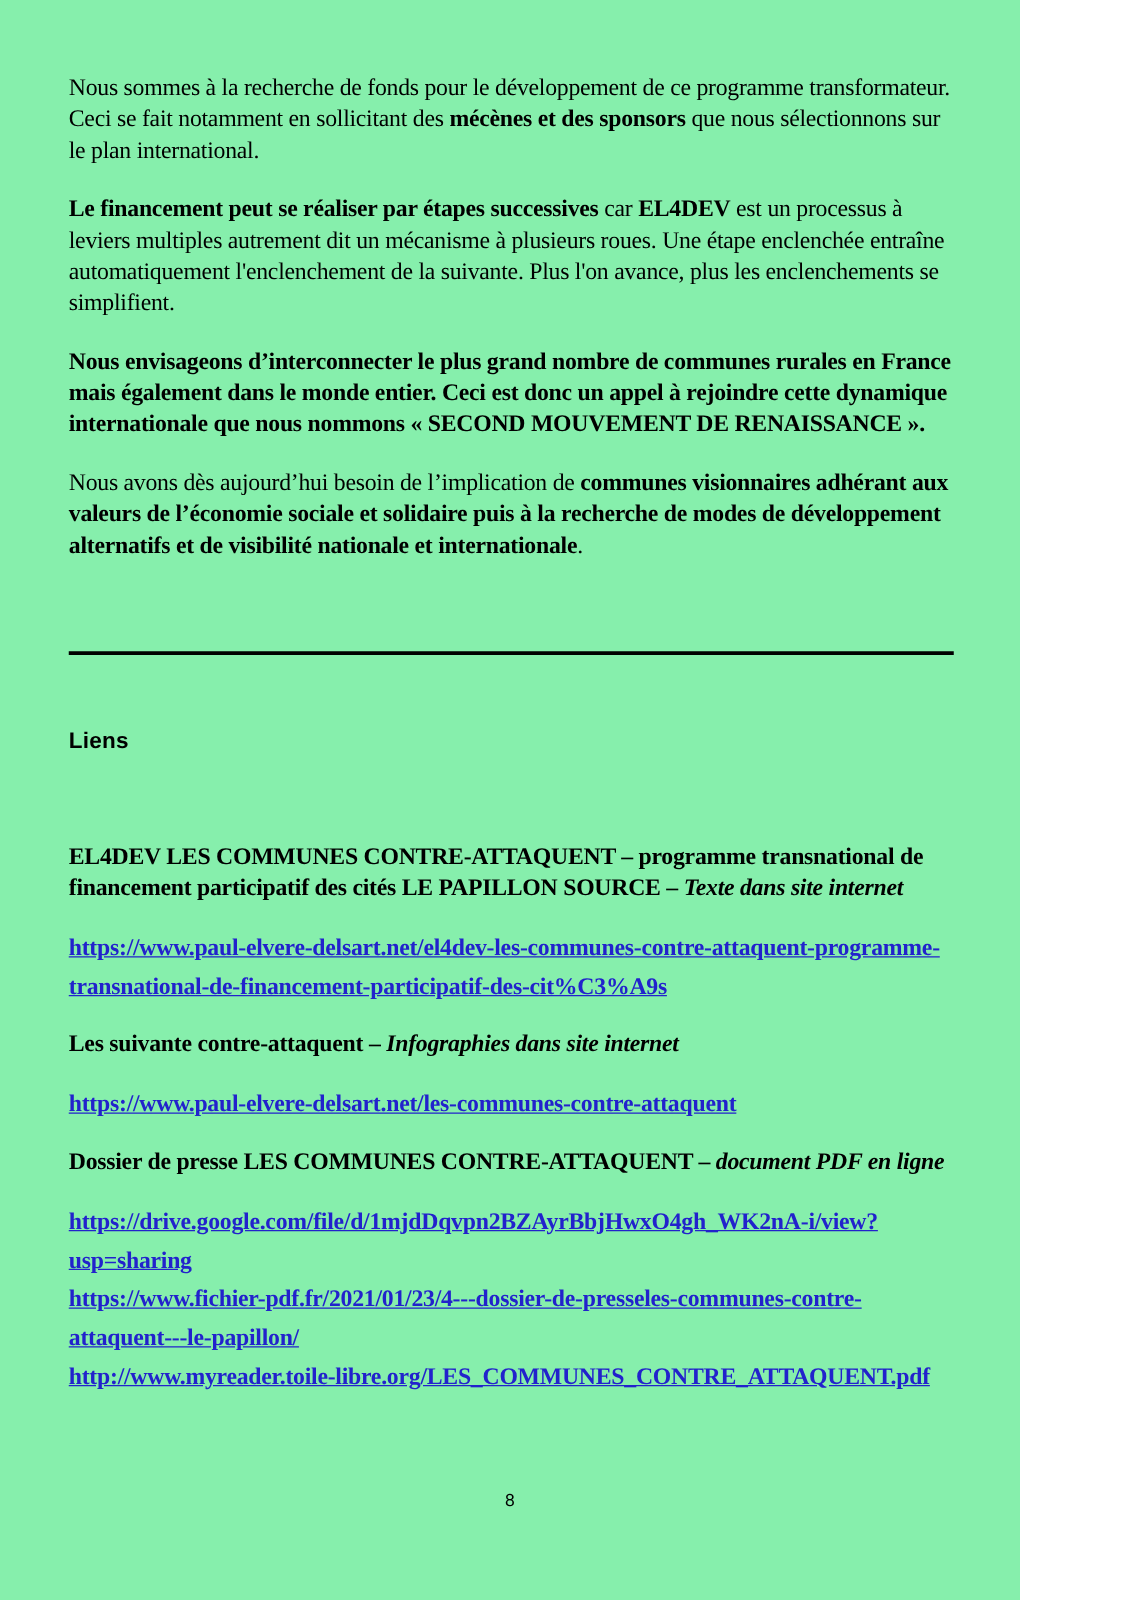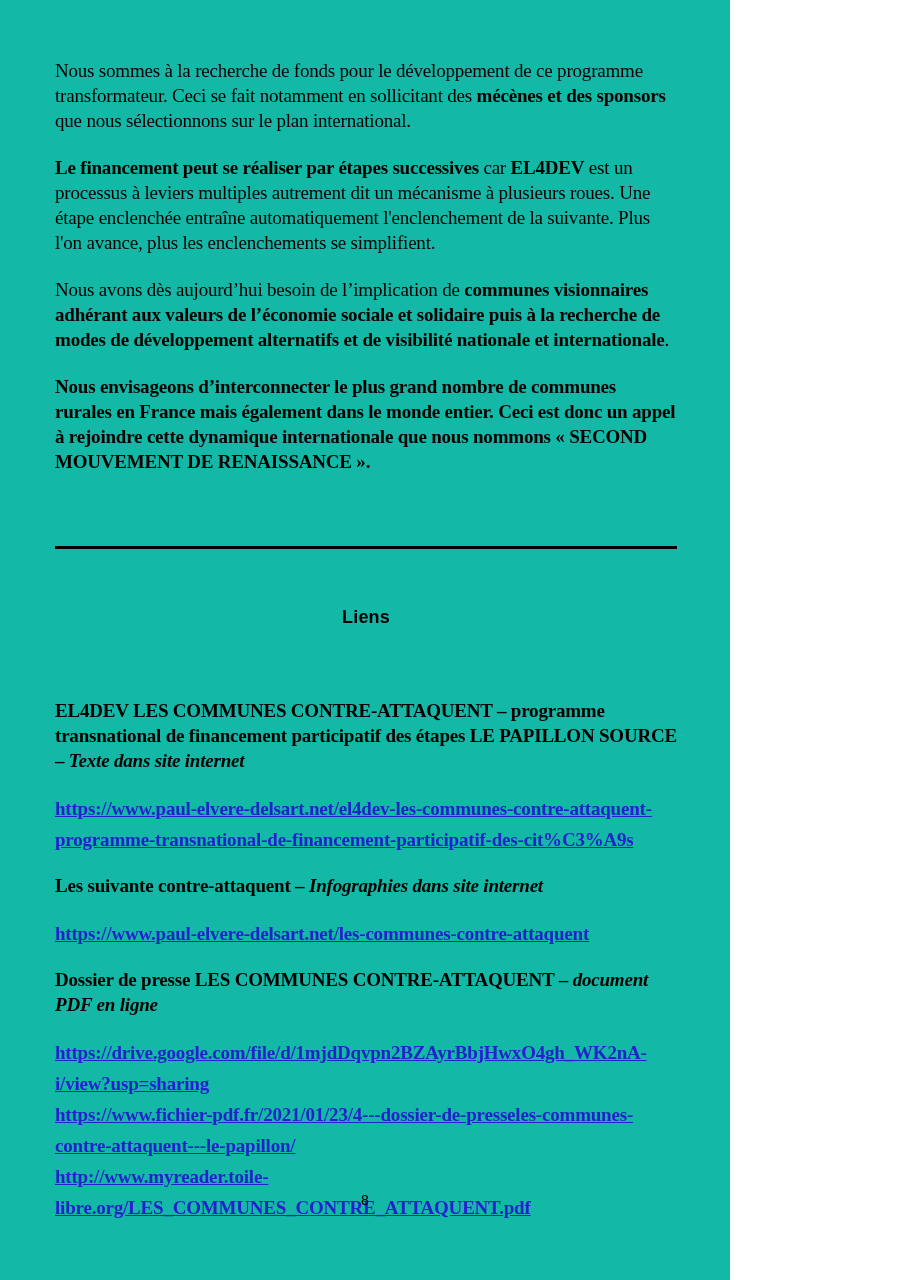--- a/index.html
+++ b/index.html
@@ -2,25 +2,25 @@
 <html lang="fr"><head>
 <meta charset="utf-8">
 <style>
   html, body {
     margin: 0;
     padding: 0;
     background: #ffffff;
   }
   .page {
     position: relative;
-    width: 730px;
+    width: 816px;
     height: 1280px;
     box-sizing: border-box;
     padding: 58px 53px 0 55px;
-    background: #14b8a6;
+    background: #86efac;
     font-family: "Liberation Serif", serif;
     font-size: 19px;
     color: #000000;
     overflow: hidden;
   }
   .para {
     margin: 0 0 22px 0;
     line-height: 25px;
     letter-spacing: -0.2px;
     text-align: left;
@@ -31,21 +31,21 @@
   .divider {
     border: none;
     border-top: 3px solid #000000;
     margin: 72px 0 0 0;
   }
   .liens-title {
     font-family: "Liberation Sans", sans-serif;
     font-weight: bold;
     font-size: 18px;
     line-height: 25px;
-    text-align: center;
+    text-align: left;
     margin: 56px 0 0 0;
     letter-spacing: 0.2px;
   }
   .liens-items .link-heading:first-child {
     margin-top: 68px;
   }
   .link-heading {
     margin: 0 0 20px 0;
     line-height: 25px;
     letter-spacing: -0.2px;
@@ -73,30 +73,30 @@
   }
 </style>
 </head>
 <body>
 
 <div class="page">
 
   <div class="intro-section" id="paragraphs">
       <p class="para"><span class="seg-regular">Nous sommes à la recherche de fonds pour le développement de ce programme transformateur. Ceci se fait notamment en sollicitant des </span><span class="seg-bold">mécènes et des sponsors</span><span class="seg-regular"> que nous sélectionnons sur le plan international.</span></p>
       <p class="para"><span class="seg-bold">Le financement peut se réaliser par étapes successives</span><span class="seg-regular"> car </span><span class="seg-bold">EL4DEV</span><span class="seg-regular"> est un processus à leviers multiples autrement dit un mécanisme à plusieurs roues. Une étape enclenchée entraîne automatiquement l'enclenchement de la suivante. Plus l'on avance, plus les enclenchements se simplifient.</span></p>
+      <p class="para"><span class="seg-bold">Nous envisageons d’interconnecter le plus grand nombre de communes rurales en France mais également dans le monde entier. Ceci est donc un appel à rejoindre cette dynamique internationale que nous nommons « SECOND MOUVEMENT DE RENAISSANCE ».</span></p>
       <p class="para"><span class="seg-regular">Nous avons dès aujourd’hui besoin de l’implication de </span><span class="seg-bold">communes visionnaires adhérant aux valeurs de l’économie sociale et solidaire puis à la recherche de modes de développement alternatifs et de visibilité nationale et internationale</span><span class="seg-regular">.</span></p>
-      <p class="para"><span class="seg-bold">Nous envisageons d’interconnecter le plus grand nombre de communes rurales en France mais également dans le monde entier. Ceci est donc un appel à rejoindre cette dynamique internationale que nous nommons « SECOND MOUVEMENT DE RENAISSANCE ».</span></p>
     </div>
 
   <hr class="divider">
 
   <h2 class="liens-title">Liens</h2>
 
   <div class="liens-items" id="liens-items">
-      <p class="link-heading"><span class="seg-bold">EL4DEV LES COMMUNES CONTRE-ATTAQUENT – programme transnational de financement participatif des étapes LE PAPILLON SOURCE – </span><span class="seg-bold-italic">Texte dans site internet</span></p>
+      <p class="link-heading"><span class="seg-bold">EL4DEV LES COMMUNES CONTRE-ATTAQUENT – programme transnational de financement participatif des cités LE PAPILLON SOURCE – </span><span class="seg-bold-italic">Texte dans site internet</span></p>
       <p class="link-block">
         <a href="#" class="doc-link" style="color: rgb(34, 34, 204); text-decoration: underline;">https://www.paul-elvere-delsart.net/el4dev-les-communes-contre-attaquent-programme-transnational-de-financement-participatif-des-cit%C3%A9s</a>
       </p>
       <p class="link-heading"><span class="seg-bold">Les suivante contre-attaquent – </span><span class="seg-bold-italic">Infographies dans site internet</span></p>
       <p class="link-block">
         <a href="#" class="doc-link" style="color: rgb(34, 34, 204);">https://www.paul-elvere-delsart.net/les-communes-contre-attaquent</a>
       </p>
       <p class="link-heading"><span class="seg-bold">Dossier de presse LES COMMUNES CONTRE-ATTAQUENT – </span><span class="seg-bold-italic">document PDF en ligne</span></p>
       <p class="link-block">
         <a href="#" class="doc-link" style="color: rgb(34, 34, 204);">https://drive.google.com/file/d/1mjdDqvpn2BZAyrBbjHwxO4gh_WK2nA-i/view?usp=sharing</a>

